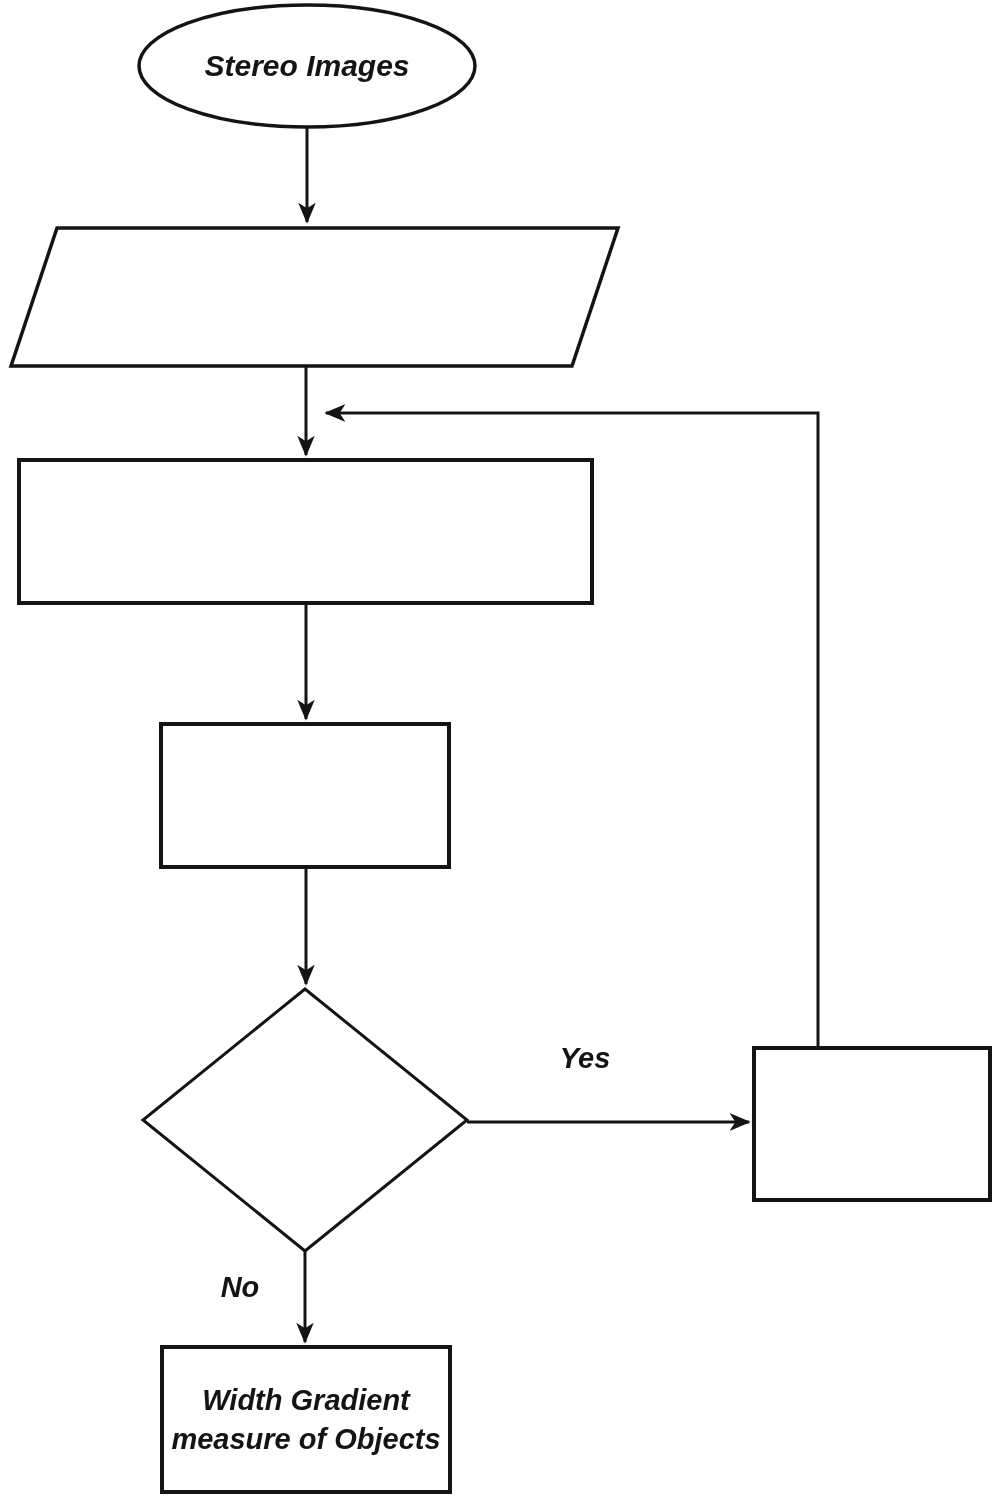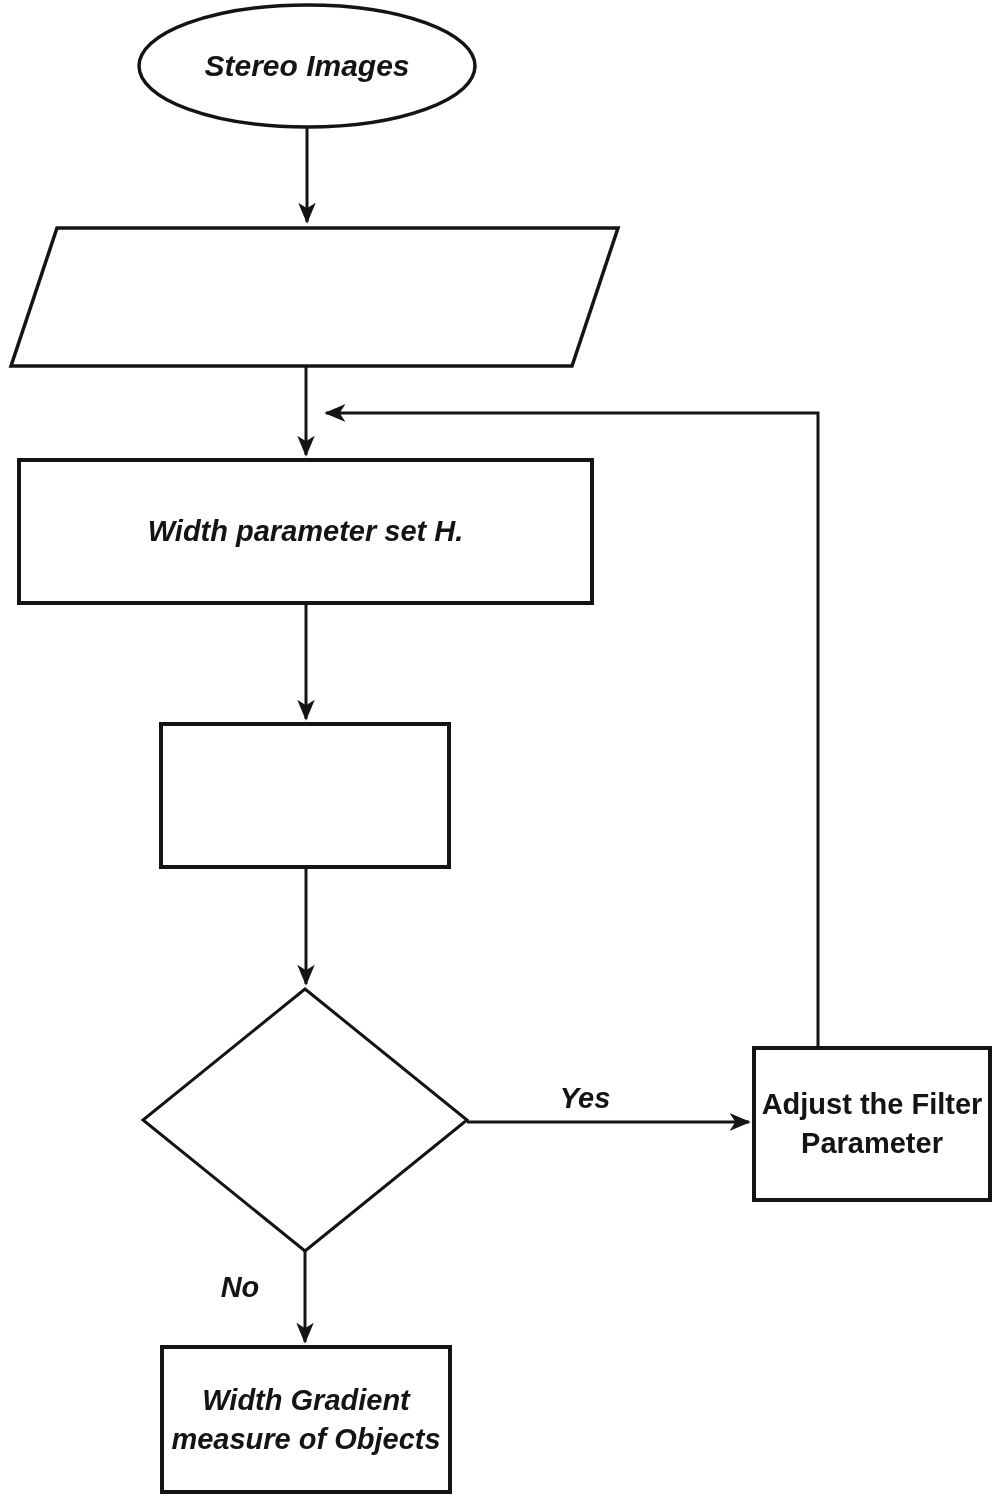--- a/index.html
+++ b/index.html
@@ -61,27 +61,24 @@
     <line x1="306" y1="867" x2="306" y2="984" stroke="#141414" stroke-width="3" marker-end="url(#ah)"></line>
 
     <line x1="467" y1="1122" x2="749" y2="1122" stroke="#141414" stroke-width="3" marker-end="url(#ah)"></line>
 
     <line x1="305" y1="1251" x2="305" y2="1342" stroke="#141414" stroke-width="3" marker-end="url(#ah)"></line>
   </svg>
 
   <div class="label big" style="left:157px;top:32px;width:300px;height:68px;">Stereo Images</div>
 
 
-  <div class="label" style="left:19px;top:460px;width:573px;height:143px;">Width parameter set H.</div>
 
 
 
-  <div class="label upright" style="left:754px;top:1048px;width:236px;height:152px;">Adjust the Filter
-Parameter</div>
 
   <div class="label" style="left:162px;top:1347px;width:288px;height:145px;">Width Gradient
 measure of Objects</div>
 
-  <div class="label" style="left:540px;top:1076px;width:90px;height:44px;">Yes</div>
+  <div class="label" style="left:540px;top:1036px;width:90px;height:44px;">Yes</div>
 
   <div class="label" style="left:195px;top:1265px;width:90px;height:44px;">No</div>
 
 </div>
 
 </body></html>

